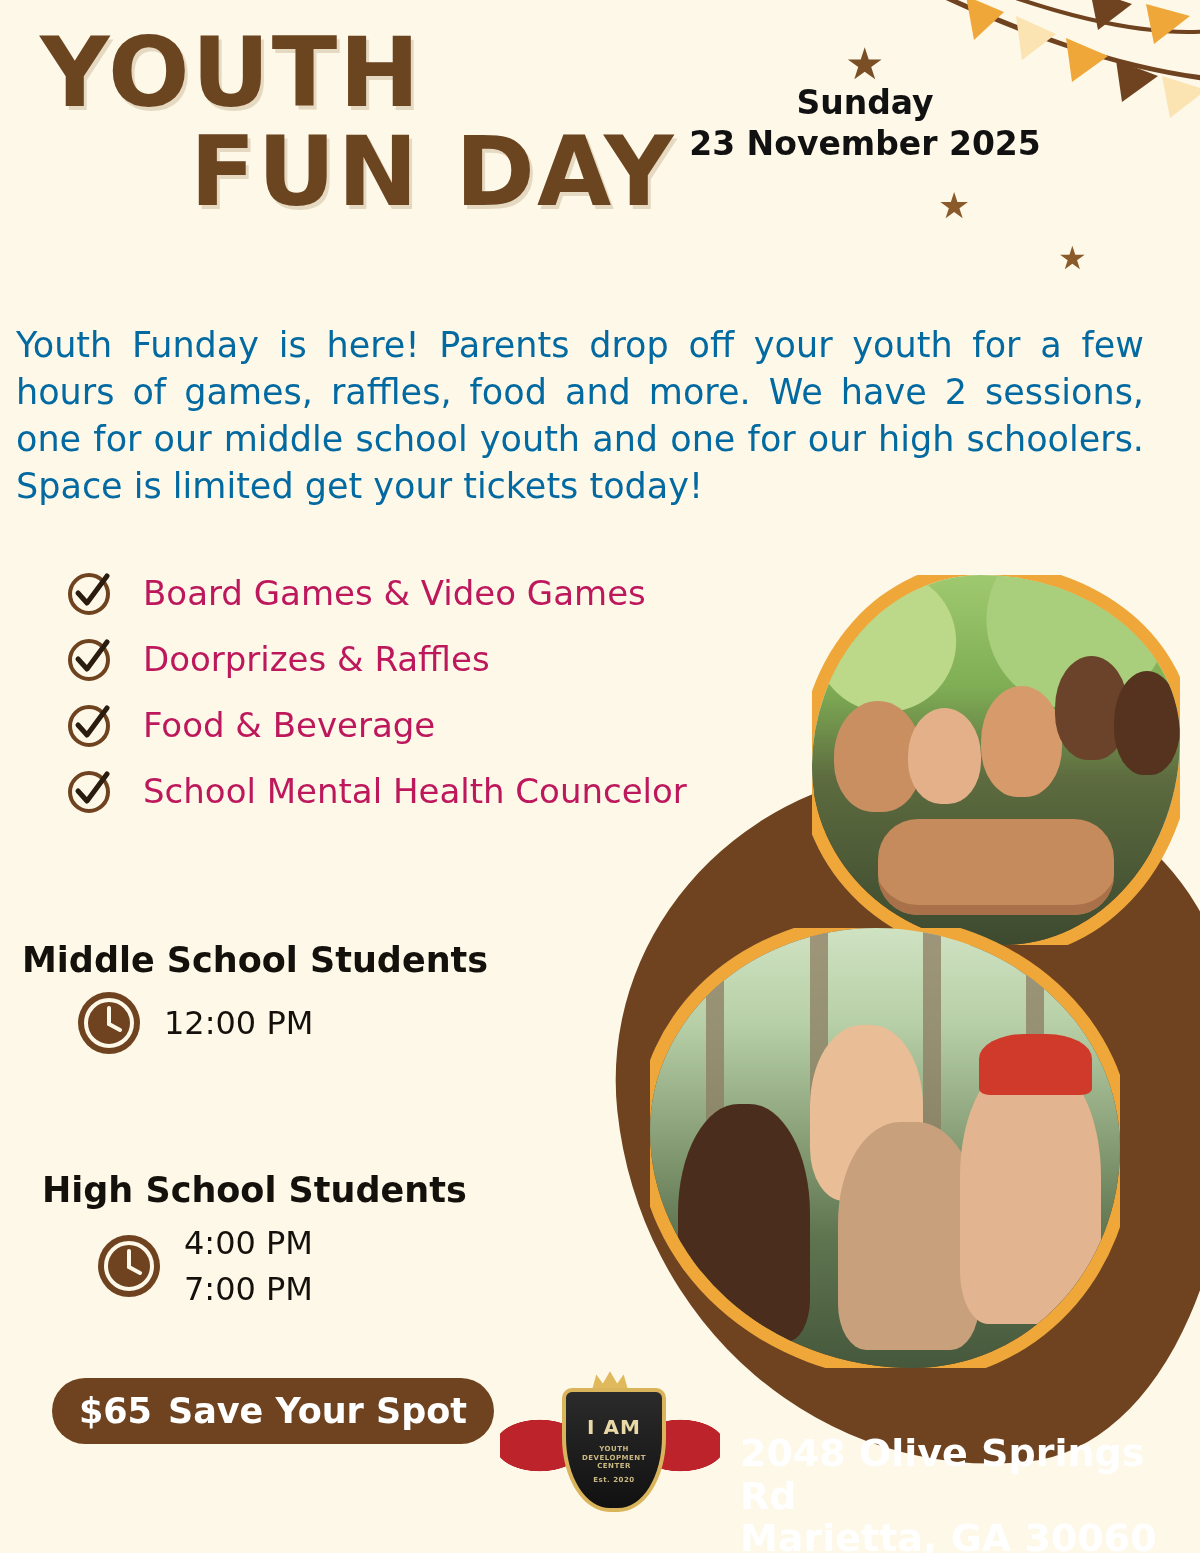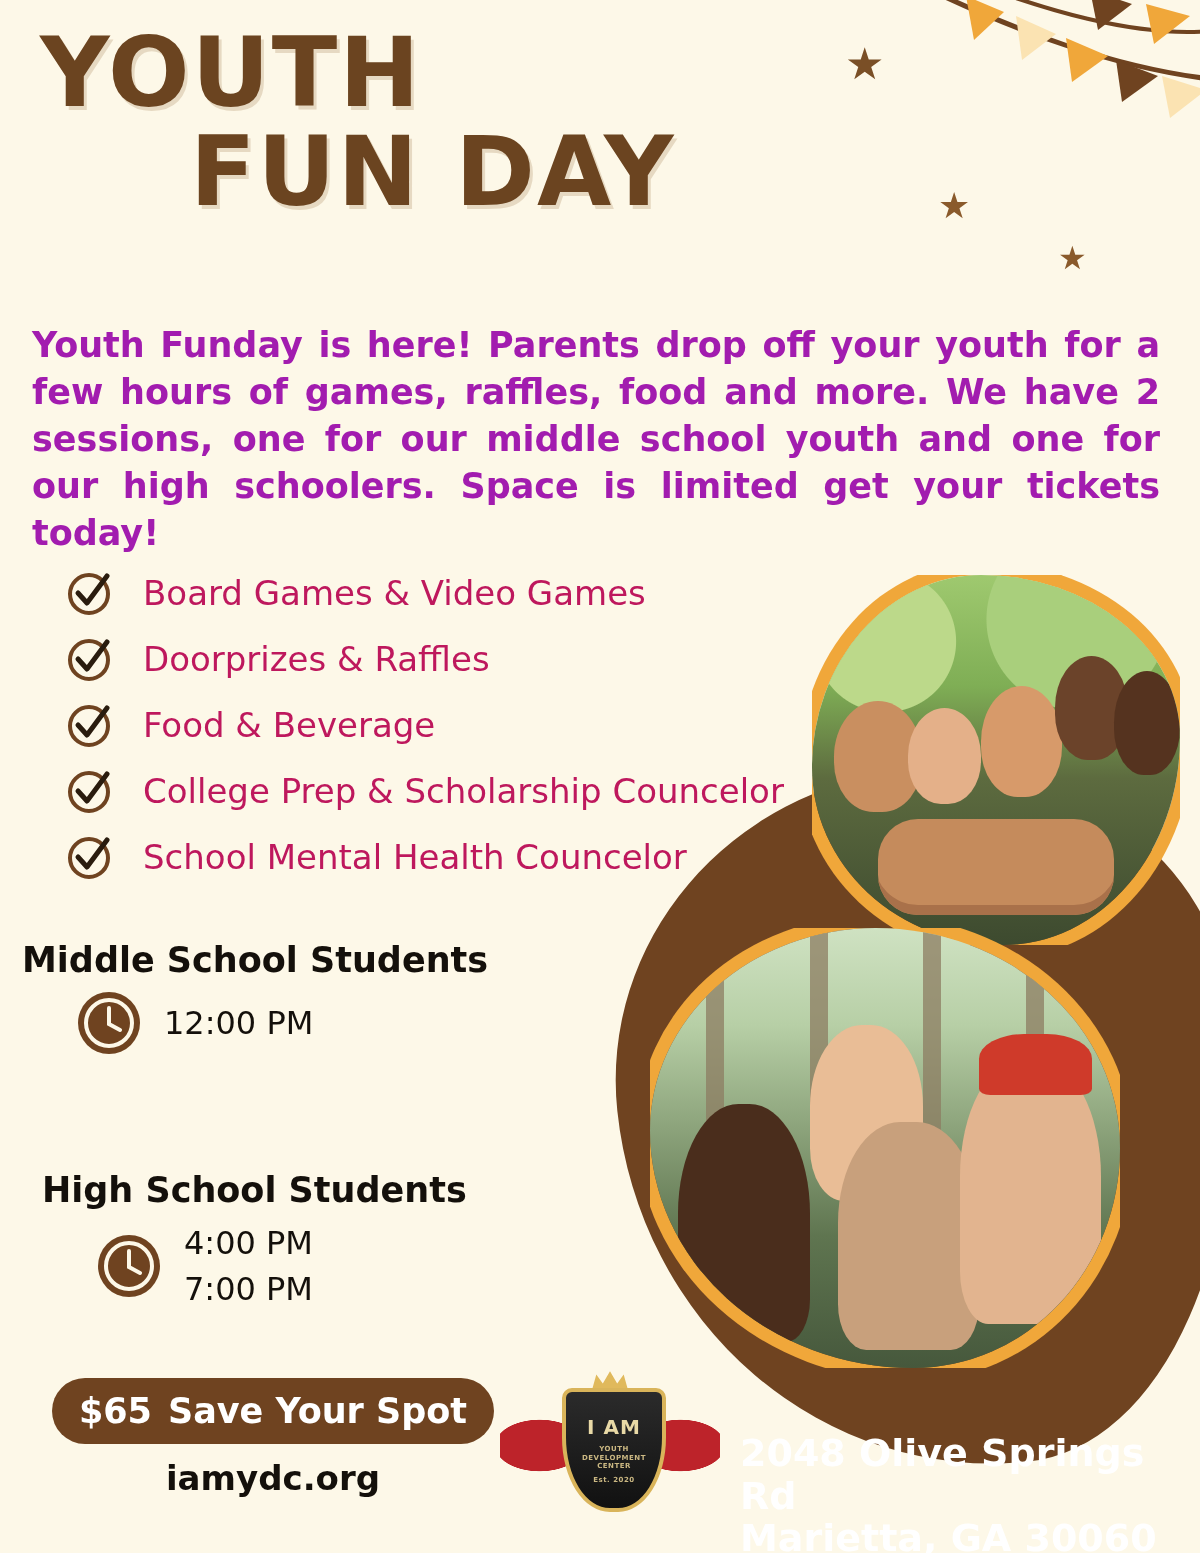--- a/index.html
+++ b/index.html
@@ -88,27 +88,26 @@
     font-weight: bold;
     line-height: 1.25;
   }
   .date-day { font-size: 33px; }
   .date-full { font-size: 33px; }
 
   
   .lede {
     position: absolute;
     top: 322px;
-    left: 32px;
+    left: 16px;
     width: 1128px;
     font-size: 35px;
     line-height: 1.34;
-    color: #a21caf;
+    color: #0369a1;
     text-align: justify;
-    font-weight: bold;
   }
 
   
   .checklist {
     position: absolute;
     top: 570px;
     left: 66px;
     width: 820px;
   }
   .check-item {
@@ -351,20 +350,24 @@
   <div class="star s2">★</div>
   <div class="star s3">★</div>
 
   <div class="blob"></div>
 
   <div class="title-block">
     <div class="title-line1">YOUTH</div>
     <div class="title-line2">FUN DAY</div>
   </div>
 
+  <div class="date-block">
+    <div class="date-day">Sunday</div>
+    <div class="date-full">23 November 2025</div>
+  </div>
 
   <div class="lede">Youth Funday is here! Parents drop off your youth for a few hours of games, raffles, food and more. We have 2 sessions, one for our middle school youth and one for our high schoolers. Space is limited get your tickets today!</div>
 
   <div class="checklist">
     <div class="check-item">
       <span class="check-icon">
         <svg width="46" height="46" viewBox="0 0 46 46">
           <circle cx="23" cy="24" r="19" fill="none" stroke="#6f4320" stroke-width="4"></circle>
           <path d="M12 23 L21 33 L41 6" fill="none" stroke="#2a1c0e" stroke-width="5" stroke-linecap="round" stroke-linejoin="round"></path>
         </svg>
@@ -381,29 +384,20 @@
       <span class="check-label">Doorprizes &amp; Raffles</span>
     </div>
     <div class="check-item">
       <span class="check-icon">
         <svg width="46" height="46" viewBox="0 0 46 46">
           <circle cx="23" cy="24" r="19" fill="none" stroke="#6f4320" stroke-width="4"></circle>
           <path d="M12 23 L21 33 L41 6" fill="none" stroke="#2a1c0e" stroke-width="5" stroke-linecap="round" stroke-linejoin="round"></path>
         </svg>
       </span>
       <span class="check-label">Food &amp; Beverage</span>
-    </div>
-    <div class="check-item">
-      <span class="check-icon">
-        <svg width="46" height="46" viewBox="0 0 46 46">
-          <circle cx="23" cy="24" r="19" fill="none" stroke="#6f4320" stroke-width="4"></circle>
-          <path d="M12 23 L21 33 L41 6" fill="none" stroke="#2a1c0e" stroke-width="5" stroke-linecap="round" stroke-linejoin="round"></path>
-        </svg>
-      </span>
-      <span class="check-label">College Prep &amp; Scholarship Councelor</span>
     </div>
     <div class="check-item">
       <span class="check-icon">
         <svg width="46" height="46" viewBox="0 0 46 46">
           <circle cx="23" cy="24" r="19" fill="none" stroke="#6f4320" stroke-width="4"></circle>
           <path d="M12 23 L21 33 L41 6" fill="none" stroke="#2a1c0e" stroke-width="5" stroke-linecap="round" stroke-linejoin="round"></path>
         </svg>
       </span>
       <span class="check-label">School Mental Health Councelor</span>
     </div>
@@ -468,21 +462,20 @@
         <div style="position:absolute;left:66%;top:30%;width:30%;height:60%;background:#e2b48f;border-radius:44% 44% 20% 20%;"></div>
         <div style="position:absolute;left:70%;top:24%;width:24%;height:14%;background:#cf3a2a;border-radius:40% 40% 10% 10%;"></div>
       </div>
     </div>
   </div>
 
   <div class="cta">
     <span>$65</span>
     <span>Save Your Spot</span>
   </div>
-  <div class="site">iamydc.org</div>
 
   <div class="logo">
     <div class="wings"></div>
     <div class="crown"></div>
     <div class="shield">
       <span>I AM</span>
       <small>YOUTH DEVELOPMENT CENTER</small>
       <small>Est. 2020</small>
     </div>
   </div>

